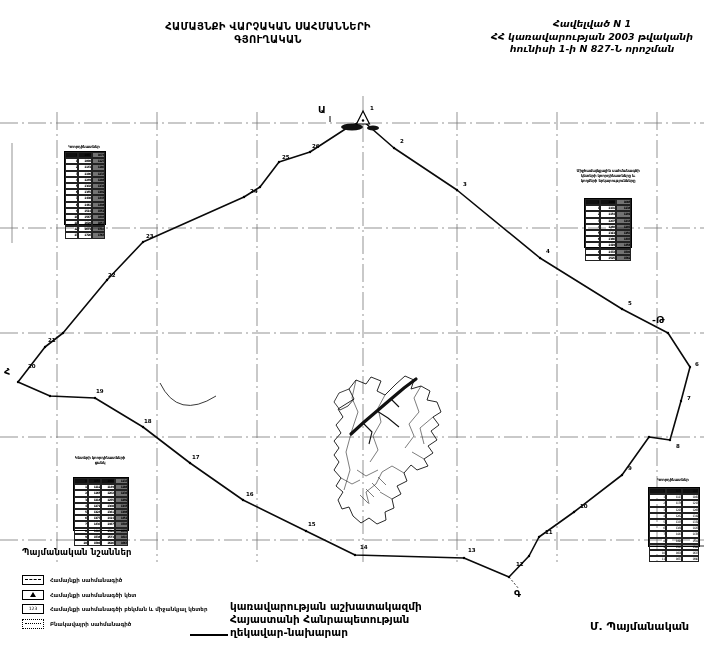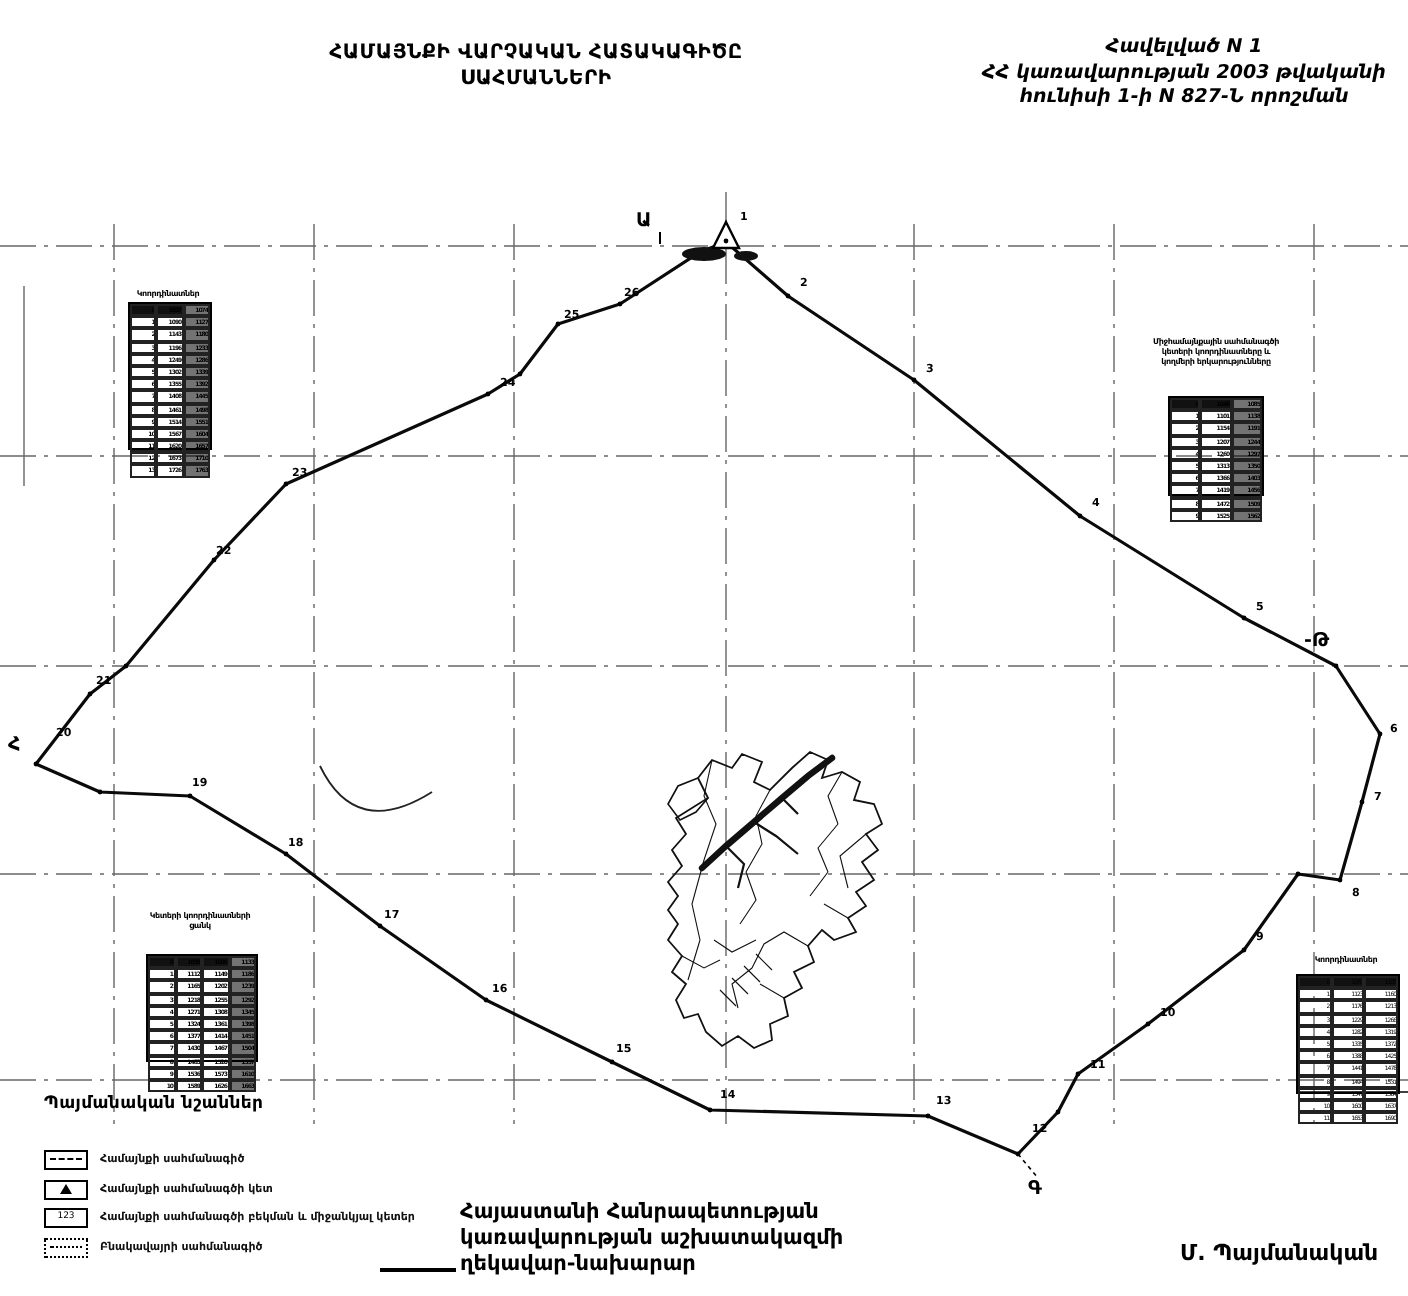--- a/index.html
+++ b/index.html
@@ -165,22 +165,22 @@
       </g>
     <g id="direction-letters" font-size="9.5" font-weight="bold" fill="#000">
         <text x="318" y="113">Ա</text>
         <text x="652" y="323">-Թ</text>
         <text x="514" y="597">Գ</text>
         <text x="4" y="375">Հ</text>
       </g>
   </svg>
 
   <div class="abs title-block">
-    <div>ՀԱՄԱՅՆՔԻ ՎԱՐՉԱԿԱՆ ՀԱՏԱԿԱԳԻԾԸ</div>
-    <div>ՍԱՀՄԱՆՆԵՐԻ</div>
+    <div>ՀԱՄԱՅՆՔԻ ՎԱՐՉԱԿԱՆ ՍԱՀՄԱՆՆԵՐԻ</div>
+    <div>ԳՅՈՒՂԱԿԱՆ</div>
   </div>
 
   <div class="abs annex-block">
     <div>Հավելված N 1</div>
     <div>ՀՀ կառավարության 2003 թվականի</div>
     <div>հունիսի 1-ի N 827-Ն որոշման</div>
   </div>
 
   <div class="abs legend">
     <div class="legend-title">Պայմանական նշաններ</div>
@@ -196,22 +196,22 @@
       <span class="sym">123</span>
       <span class="legend-label">Համայնքի սահմանագծի բեկման և միջանկյալ կետեր</span>
     </div>
     <div class="legend-item">
       <span class="sym sym-dotted"></span>
       <span class="legend-label">Բնակավայրի սահմանագիծ</span>
     </div>
   </div>
 
   <div class="abs footer-block">
+    <div>կառավարության աշխատակազմի</div>
     <div>Հայաստանի Հանրապետության</div>
-    <div>կառավարության աշխատակազմի</div>
     <div>ղեկավար-նախարար</div>
   </div>
   <div class="abs dash-line"></div>
 
   <div class="abs signature">Մ. Պայմանական</div>
 
   <div id="tables-layer">
       <div class="tbl-caption" style="left: 48px; top: 144px; width: 72px;">
         <div>Կոորդինատներ</div>
       </div>

